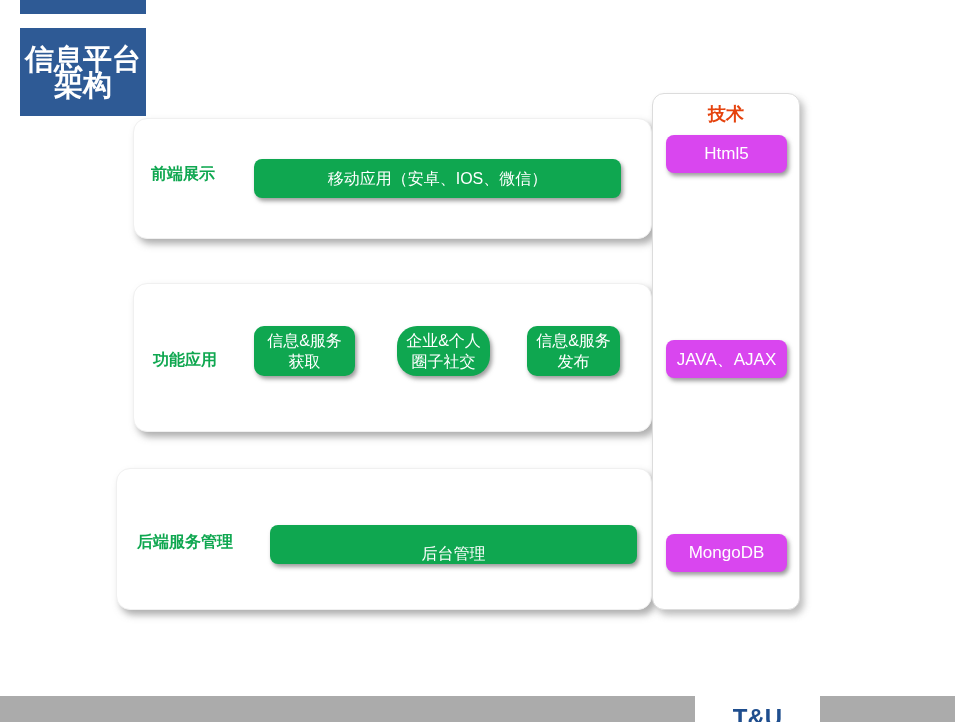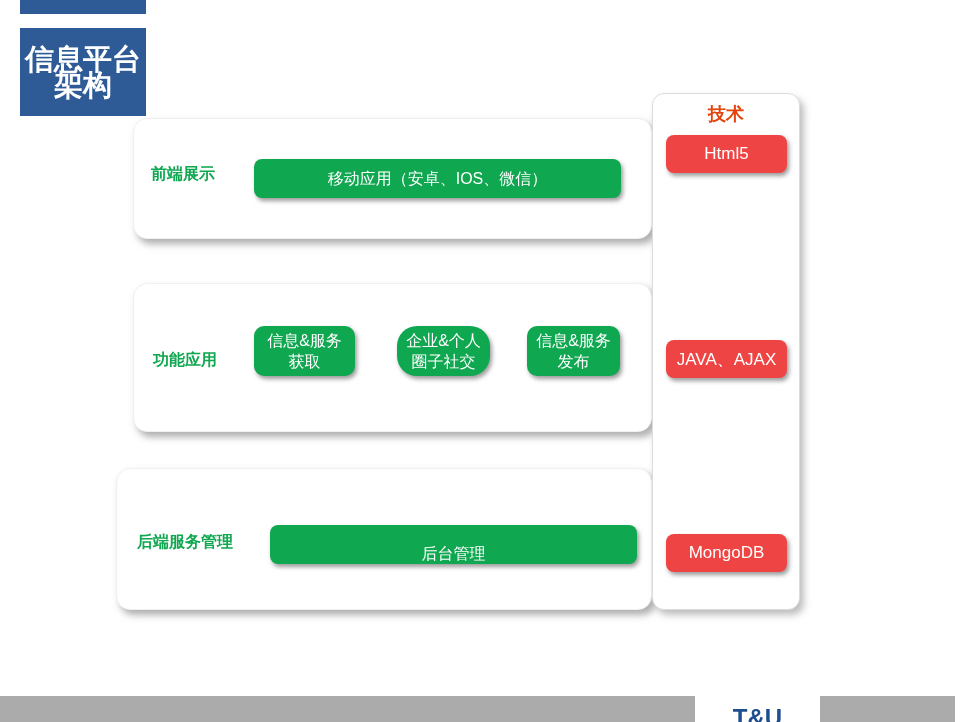--- a/index.html
+++ b/index.html
@@ -93,21 +93,21 @@
     width: 100%;
     text-align: center;
     color: #E5430E;
     font-size: 18px;
     font-weight: bold;
   }
   .obtn {
     position: absolute;
     left: 13px;
     width: 121px; height: 38px;
-    background: #ef4444;
+    background: #d946ef;
     color: #ffffff;
     border-radius: 8px;
     box-shadow: 2px 3px 4px rgba(90,90,90,0.6);
     display: flex;
     align-items: center;
     justify-content: center;
     font-size: 17px;
   }
   .obtn-1 { top: 41px; }
   .obtn-2 { top: 246px; }

